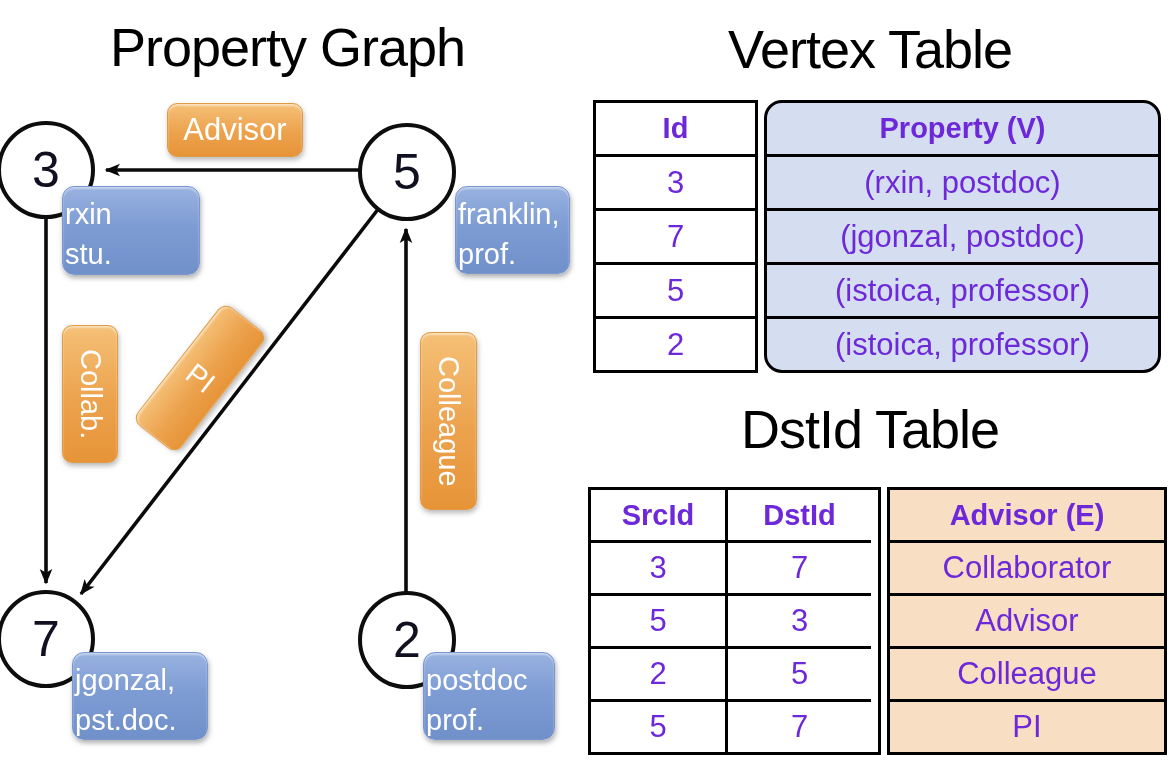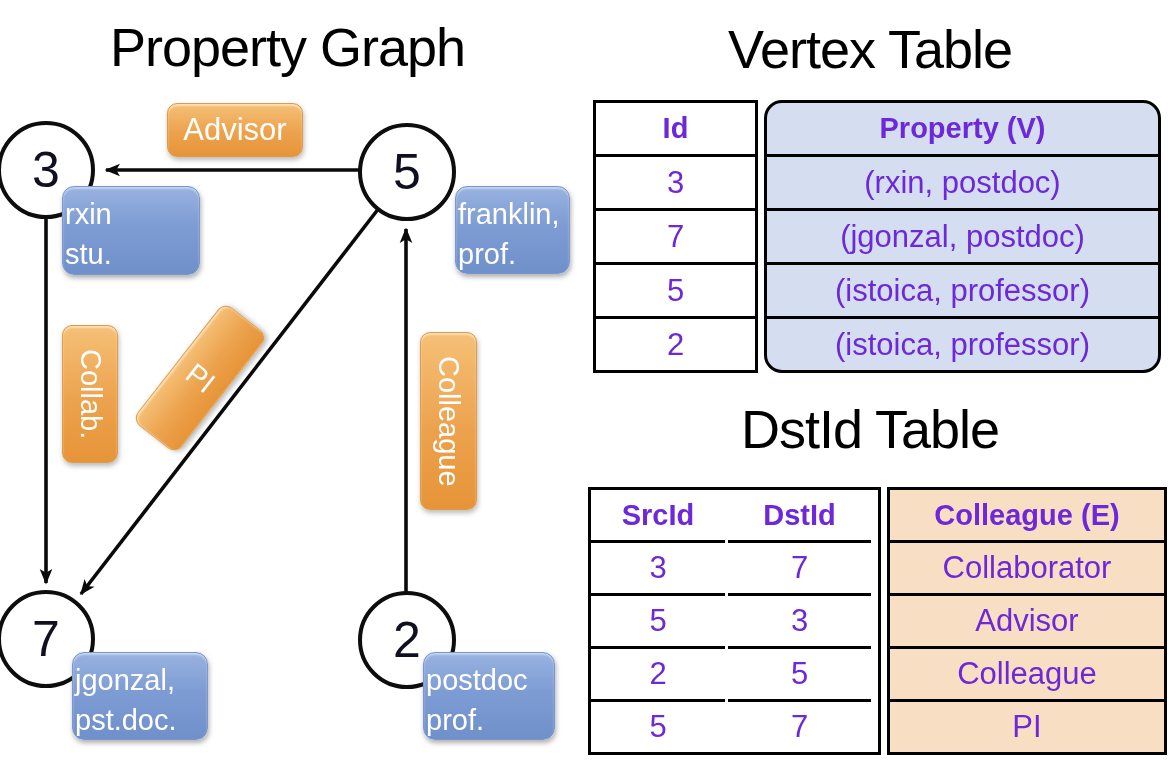--- a/index.html
+++ b/index.html
@@ -50,21 +50,21 @@
   .vx{left:593px;top:100px;}
   .eg{left:588px;top:487px;}
   .tcol{box-sizing:border-box;border:3px solid #000;display:flex;flex-direction:column;background:#fff;}
   .tcell{display:flex;align-items:center;justify-content:center;font-size:31px;color:#6d28d9;}
   .tcell + .tcell{border-top:3px solid #000;}
   .th{font-weight:700;font-size:29px;}
   .vx .tcell{height:51px;}
   .eg .tcell{height:50px;}
   .col-vid{width:165px;}
   .col-vprop{width:397px;background:#d5def1;border-radius:18px;}
-  .block-ids{width:293px;flex-direction:row;padding:0;align-items:center;}
+  .block-ids{width:293px;flex-direction:row;padding:0;}
   .subcol{display:flex;flex-direction:column;}
   .sub-src{width:134px;}
   .sub-dst{width:143px;}
   .subdiv{width:3px;background:#000;}
   .col-eprop{width:280px;background:#f8dfc3;}
 </style>
 </head>
 <body>
 
 <div class="canvas">
@@ -149,21 +149,21 @@
       <div class="subdiv"></div>
       <div class="subcol sub-dst">
         <div class="tcell th">DstId</div>
         <div class="tcell">7</div>
         <div class="tcell">3</div>
         <div class="tcell">5</div>
         <div class="tcell">7</div>
       </div>
     </div>
     <div class="tcol col-eprop">
-      <div class="tcell th">Colleague (E)</div>
+      <div class="tcell th">Advisor (E)</div>
       <div class="tcell">Collaborator</div>
       <div class="tcell">Advisor</div>
       <div class="tcell">Colleague</div>
       <div class="tcell">PI</div>
     </div>
   </div>
 
 </div>
 
 </body></html>

